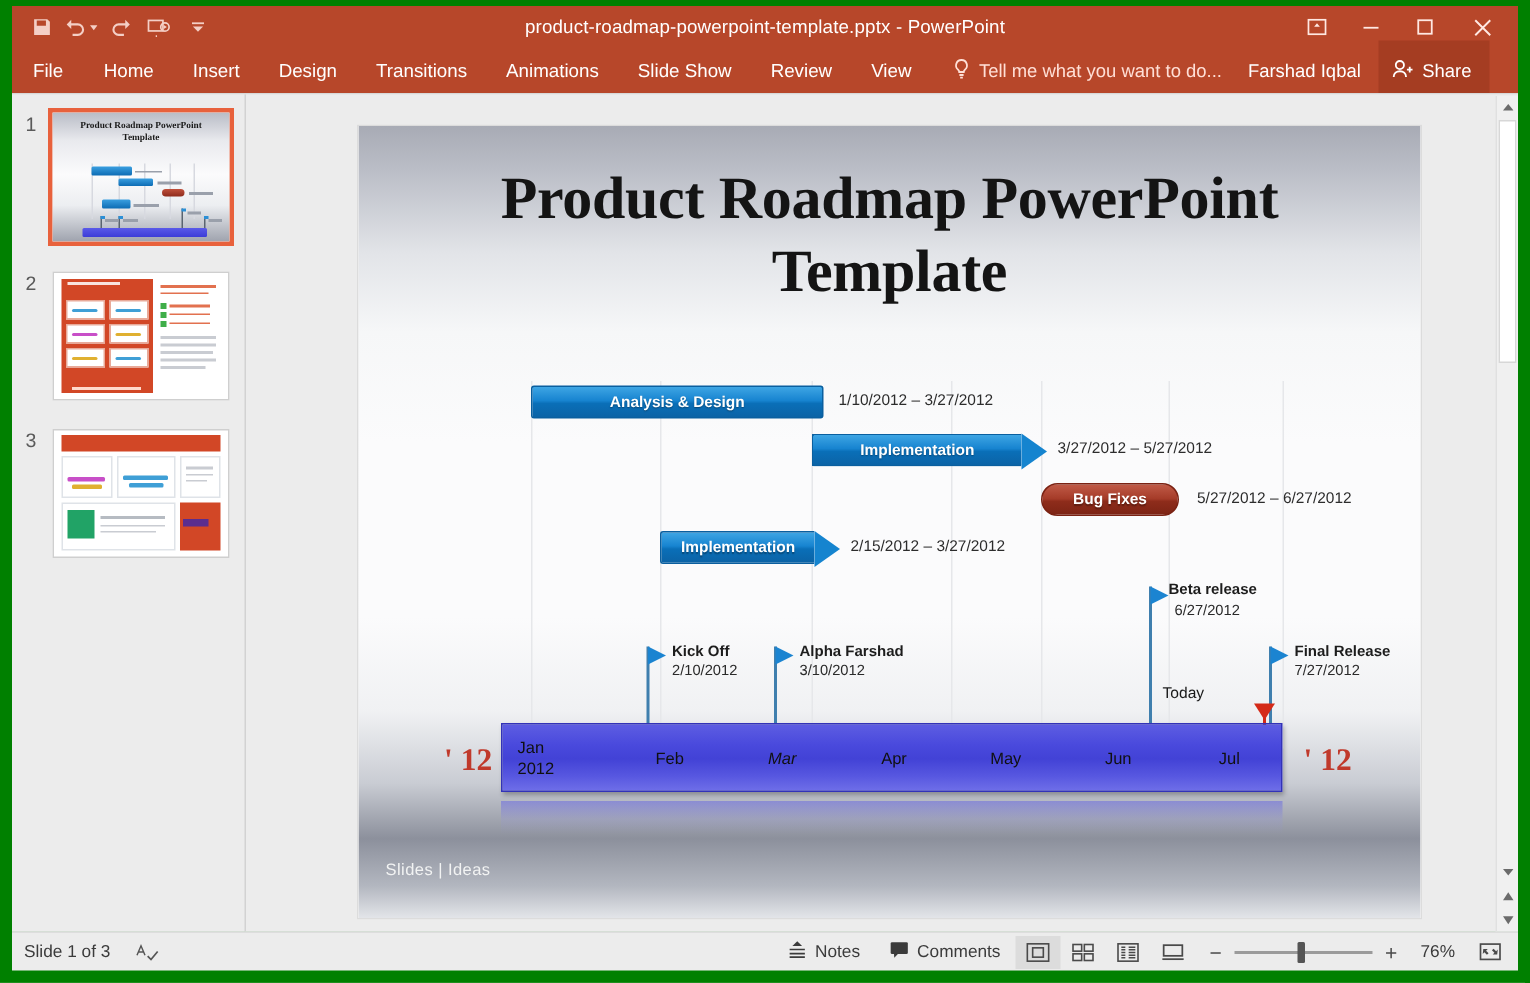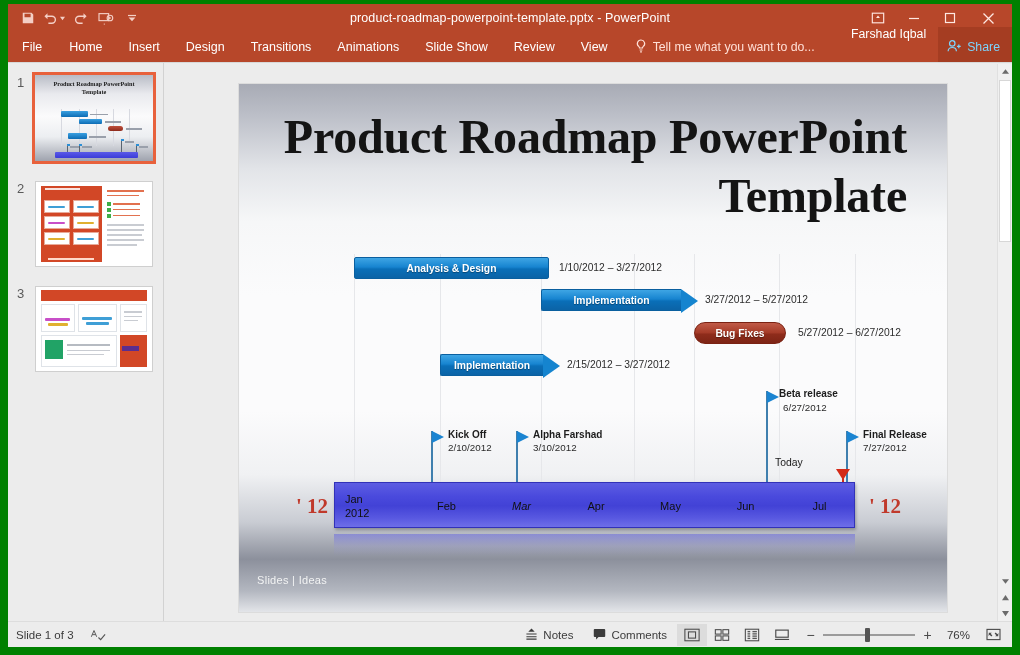--- a/index.html
+++ b/index.html
@@ -55,26 +55,26 @@
   .tab {
     padding: 0 13px; height: 30px; line-height: 30px;
     color: #ffffff; font-size: 12.5px; white-space: nowrap;
   }
   .tab.file { padding: 0 14px 0 14px; }
   #tellme {
     display: flex; align-items: center; gap: 6px;
     margin-left: 14px; color: #ffdfd6; font-size: 12.3px; white-space: nowrap;
   }
   #ribbon-right {
-    margin-left: auto; display: flex; align-items: flex-start; gap: 0; padding-right: 0;
+    margin-left: auto; display: flex; align-items: center; gap: 0; padding-right: 19px;
   }
   #username { color: #ffffff; font-size: 12.3px; padding: 0 12px; white-space: nowrap; }
   #share-btn {
     display: flex; align-items: center; gap: 5px;
-    background: #a53d22; color: #7dd3fc; font-size: 12.3px;
+    background: #a53d22; color: #ffffff; font-size: 12.3px;
     padding: 4px 12px 4px 9px; height: 40px;
   }
 
   
   #body {
     position: absolute; left: 8px; top: 62px; right: 8px; bottom: 34px;
     background: #ececec;
   }
 
   
@@ -152,24 +152,24 @@
   }
   #slide-bg {
     position: absolute; inset: 0;
     background: linear-gradient(180deg,
       #a8abb5 0%, #bcbfc8 6%, #e2e4e8 16%, #f6f7f8 26%,
       #fbfbfc 40%, #fbfbfc 62%, #f0f1f3 74%,
       #c9ccd3 83%, #8c909c 90%, #b3b7c0 96%, #e3e5e9 100%);
   }
   #slide-title {
     position: absolute; left: 40px; top: 24px; right: 40px;
-    text-align: right;
+    text-align: center;
     font-family: "Liberation Serif", serif;
     font-weight: bold;
-    font-size: 48px; line-height: 1.22; color: #141414;
+    font-size: 40px; line-height: 1.22; color: #141414;
     letter-spacing: -0.2px;
   }
 
   
   #gantt { position: absolute; left: 0; top: 0; right: 0; bottom: 0; }
   .gridline {
     position: absolute; width: 1px; background: #e6e7ea; top: 170px; height: 245px;
   }
   .gbar {
     position: absolute; height: 22px;

